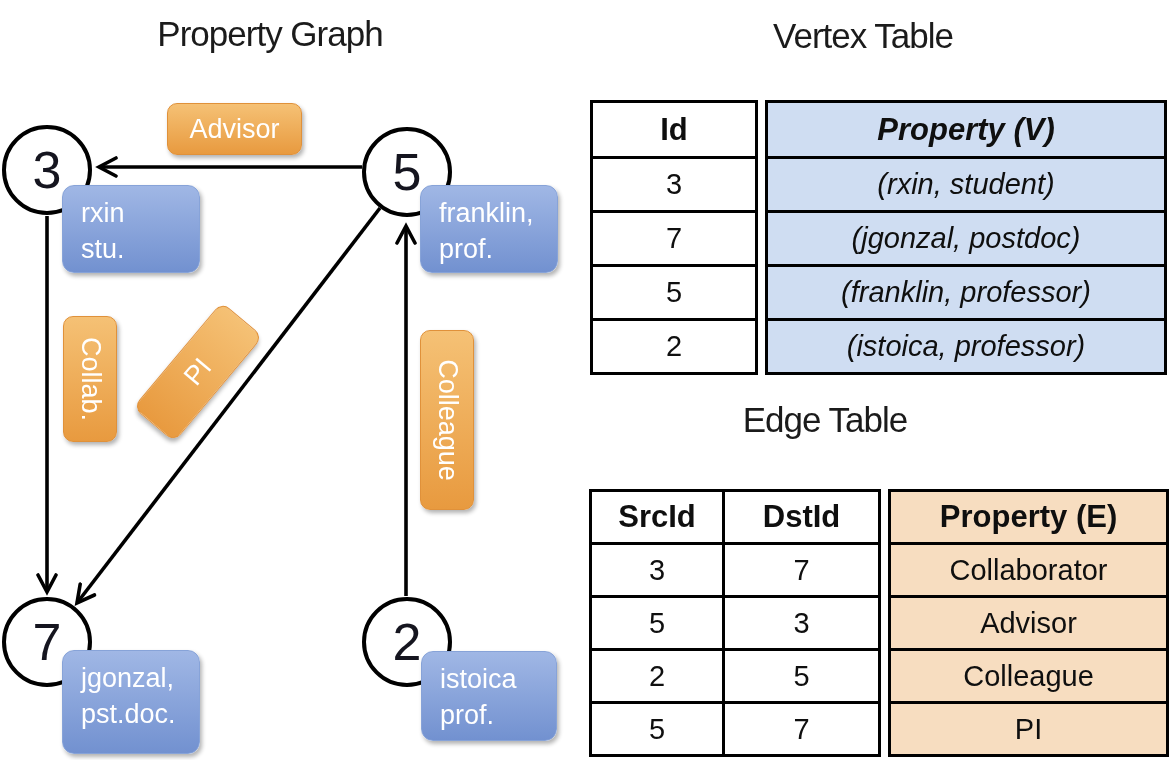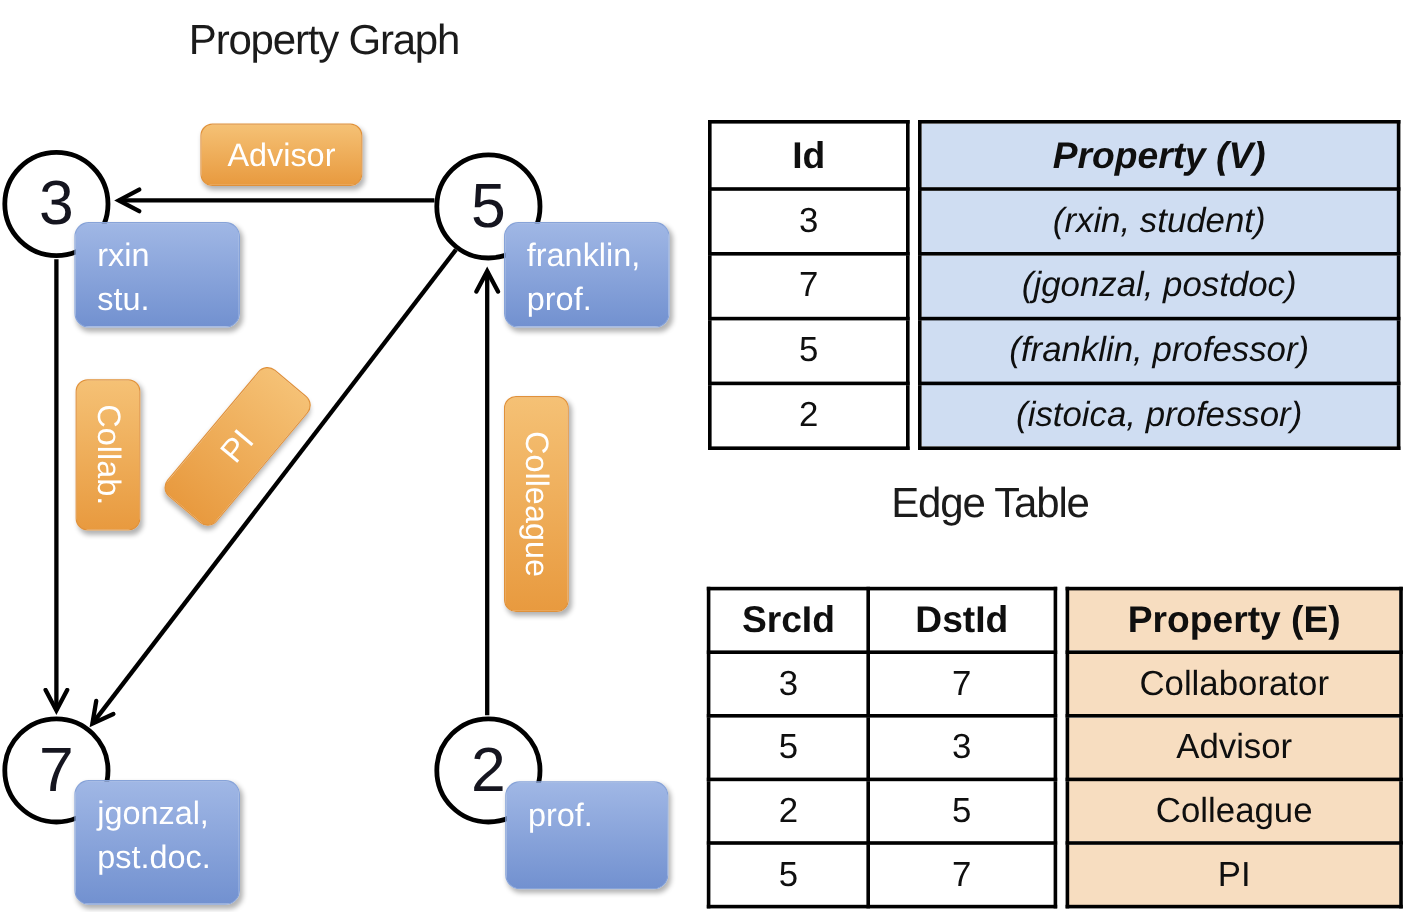--- a/index.html
+++ b/index.html
@@ -116,23 +116,25 @@
   </div>
   <div class="bbox" style="left:420px; top:185px; width:138px; height:88px;">
     <div>franklin,</div>
     <div>prof.</div>
   </div>
   <div class="bbox" style="left:62px; top:650px; width:138px; height:104px;">
     <div>jgonzal,</div>
     <div>pst.doc.</div>
   </div>
   <div class="bbox" style="left:421px; top:651px; width:136px; height:90px;">
+    <div>istoica</div>
     <div>prof.</div>
   </div>
 
+  <div class="big-title" style="left:578px; top:18px; width:570px;">Vertex Table</div>
 
   <div class="tbl-pair" style="left:590px; top:100px;">
     <table class="vtbl-left">
       <tbody>
           <tr>
             <th>Id</th>
           </tr>
       <tr>
             <td>3</td>
           </tr>

